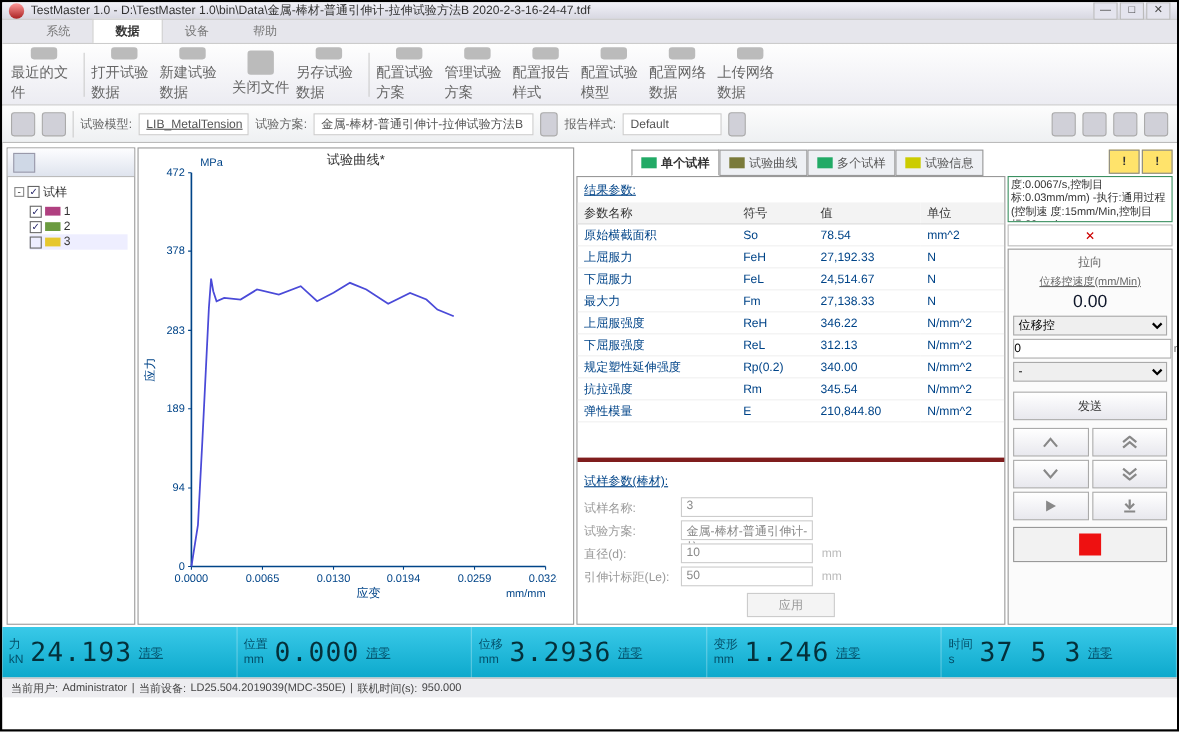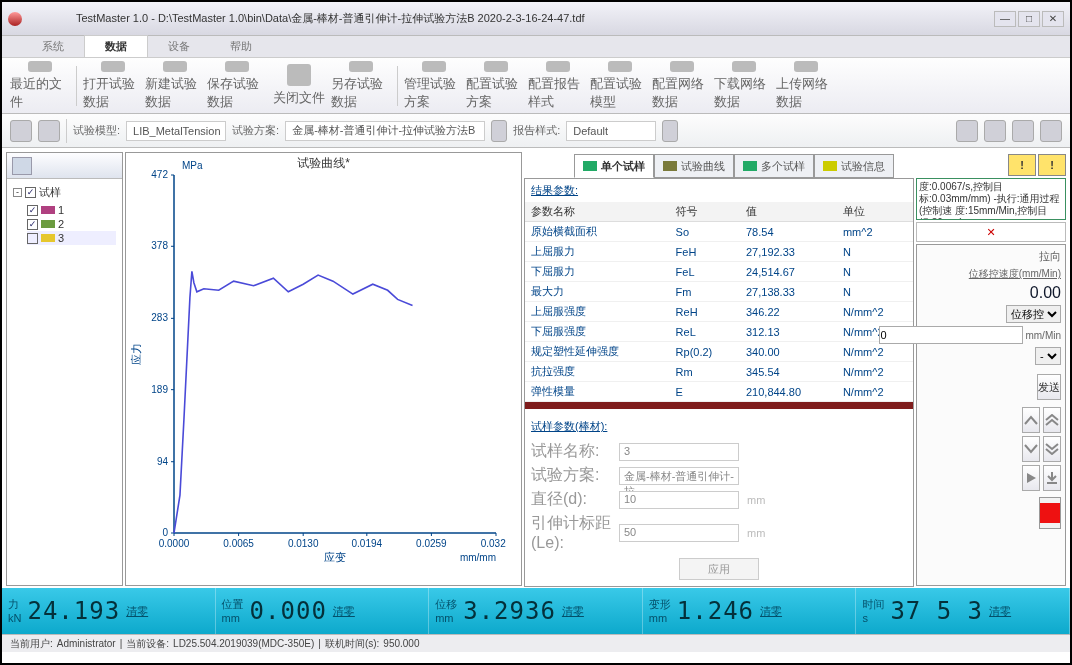--- a/index.html
+++ b/index.html
@@ -1,18 +1,18 @@
 <!DOCTYPE html>
 <html><head>
 <meta charset="utf-8">
 <style>
   * { margin:0; padding:0; box-sizing:border-box; font-family: "Microsoft YaHei", Arial, sans-serif; }
   body { background:#fff; width:1072px; height:665px; overflow:hidden; font-size:11px; color:#333; border:2px solid #000; }
   
-  .titlebar { height:34px; background:linear-gradient(#f2f2f8,#d8d8e2); display:flex; align-items:center; padding:0 6px; border-bottom:1px solid #bbb;gap:48px; }
+  .titlebar { height:16px; background:linear-gradient(#f2f2f8,#d8d8e2); display:flex; align-items:center; padding:0 6px; border-bottom:1px solid #bbb; }
   .titlebar .icon { width:14px; height:14px; border-radius:50%; background:linear-gradient(#f99,#a22); margin-right:6px; }
   .titlebar .title { flex:1; color:#333; font-size:11px; }
   .win-btns { display:flex; gap:2px; }
   .win-btn { width:22px; height:16px; background:#e4e4ee; border:1px solid #bbb; text-align:center; line-height:14px; cursor:pointer; font-size:10px; color:#444;}
   
   .menutabs { height:22px; background:#e6e6ec; display:flex; align-items:flex-end; padding-left:20px; border-bottom:1px solid #ccc;}
   .menutab { padding:3px 20px; color:#777; cursor:pointer;}
   .menutab.active { background:#fff; border:1px solid #ccc; border-bottom:none; color:#333;font-weight:bold;}
   
   .toolbar { height:56px; background:linear-gradient(#fefefe,#ececf2); border-bottom:1px solid #bbb; display:flex; align-items:center; padding:0 8px; gap:2px;}
@@ -47,33 +47,33 @@
   .tabstrip { height:26px; display:flex; align-items:flex-end; padding-left:50px; gap:0; background:transparent;}
   .rtab { height:24px; padding:0 8px; display:flex; align-items:center; gap:4px; border:1px solid #999; background:#eef0f4; cursor:pointer; font-size:11px; color:#555;margin-top:20px;}
   .rtab.active { background:#fff; border-bottom:1px solid #fff; font-weight:bold; color:#333;}
   .rtab .dot { width:14px; height:10px; }
   .results { flex:1; border:1px solid #999; background:#fff; display:flex; flex-direction:column;}
   .res-top { flex:1; overflow:hidden;}
   .sec-title { color:#048; text-decoration:underline; padding:4px 6px; font-size:11px;}
   .rtable { width:100%; border-collapse:collapse; font-size:11px;}
   .rtable th { text-align:left; font-weight:normal; color:#333; background:#f3f3f3; padding:2px 6px; border-bottom:1px solid #ddd; }
   .rtable td { padding:2px 6px; color:#048; border-bottom:1px solid #f0f0f0;}
-  .res-bot { border-top:7px solid #7f1d1d; padding:6px; }
+  .res-bot { border-top:4px solid #7f1d1d; padding:6px; }
   .frow { display:flex; align-items:center; gap:8px; margin:3px 0; color:#999;}
-  .frow .fl { width:80px; font-size:16px;}
+  .frow .fl { width:80px; font-size:11px;}
   .frow .fi { border:1px solid #ccc; background:#fff; padding:1px 4px; width:120px; height:18px; font-size:11px; color:#888;}
   .frow .fu { color:#bbb; }
   .applybtn { width:80px; height:22px; margin:6px auto 0; border:1px solid #ccc; background:#f4f4f4; color:#999; display:flex; align-items:center; justify-content:center; cursor:pointer;}
   
   .ctrlcol { width:150px; display:flex; flex-direction:column; margin:4px 4px 2px 0;}
   .warns { height:26px; display:flex; justify-content:flex-end; gap:2px; align-items:center;}
   .warn { width:28px; height:22px; background:#ffe36b; border:1px solid #888; display:flex; align-items:center; justify-content:center; font-weight:bold; cursor:pointer;}
   .logbox { border:1px solid #3a9060; background:#fff; font-size:10px; color:#333; padding:2px; line-height:12px; height:42px; overflow:hidden;}
   .clrbtn { border:1px solid #bbb; height:20px; margin-top:2px; display:flex; align-items:center; justify-content:center; color:#c00; cursor:pointer; background:#fff;}
-  .cframe { flex:1; border:1px solid #999; background:#fbfbfb; margin-top:2px; display:flex; flex-direction:column; padding:4px; gap:3px;align-items:flex-end;}
+  .cframe { flex:1; border:1px solid #999; background:#fbfbfb; margin-top:2px; display:flex; flex-direction:column; padding:4px; gap:3px;}
   .cframe .clabel { text-align:center; color:#666;}
   .spd-title { text-align:center; color:#666; font-size:10px;text-decoration:underline;}
   .spd-val { text-align:center; color:#0f172a; font-size:16px;}
   .selrow { display:flex; gap:2px; }
   .selrow select, .selrow input { border:1px solid #aaa; font-size:11px; height:18px;}
   .ctrlbtn { border:1px solid #aaa; background:linear-gradient(#fff,#e8e8ee); height:26px; display:flex; align-items:center; justify-content:center; cursor:pointer;}
   .twogrid { display:grid; grid-template-columns:1fr 1fr; gap:3px;}
   .stopbtn { height:32px; border:1px solid #999; background:#f2f2f2; display:flex; align-items:center; justify-content:center; margin-top:3px;}
   .redsq { width:20px; height:20px; background:#e11; }
   
@@ -115,67 +115,59 @@
     <div class="tbtn">
       <div class="ti"></div>
       <div class="tl">打开试验数据</div>
     </div>
     <div class="tbtn">
       <div class="ti"></div>
       <div class="tl">新建试验数据</div>
     </div>
     <div class="tbtn">
       <div class="ti"></div>
-      <div class="tl">保存试验数据</div>
-    </div>
-    <div class="tbtn">
-      <div class="ti"></div>
       <div class="tl">关闭文件</div>
     </div>
     <div class="tbtn">
       <div class="ti"></div>
       <div class="tl">另存试验数据</div>
     </div>
     <div class="tsep"></div>
     <div class="tbtn">
       <div class="ti"></div>
+      <div class="tl">配置试验方案</div>
+    </div>
+    <div class="tbtn">
+      <div class="ti"></div>
       <div class="tl">管理试验方案</div>
     </div>
     <div class="tbtn">
       <div class="ti"></div>
-      <div class="tl">配置试验方案</div>
-    </div>
-    <div class="tbtn">
-      <div class="ti"></div>
       <div class="tl">配置报告样式</div>
     </div>
     <div class="tbtn">
       <div class="ti"></div>
       <div class="tl">配置试验模型</div>
     </div>
     <div class="tbtn">
       <div class="ti"></div>
       <div class="tl">配置网络数据</div>
-    </div>
-    <div class="tbtn">
-      <div class="ti"></div>
-      <div class="tl">下载网络数据</div>
     </div>
     <div class="tbtn">
       <div class="ti"></div>
       <div class="tl">上传网络数据</div>
     </div>
   </div>
 
 <div class="configrow">
   <div class="ricon"></div>
   <div class="ricon"></div>
   <div style="width:1px;height:24px;background:#ccc"></div>
   <span class="lab">试验模型:</span>
-  <div class="valbox" style="width:100px;">LIB_MetalTension</div>
+  <div class="valbox" style="width:100px;text-decoration:underline;">LIB_MetalTension</div>
   <span class="lab">试验方案:</span>
   <div class="valbox" style="width:200px;">金属-棒材-普通引伸计-拉伸试验方法B</div>
   <div class="ricon" style="width:16px;"></div>
   <span class="lab">报告样式:</span>
   <div class="valbox" style="width:70px;">Default</div>
   <div class="ricon" style="width:16px;"></div>
   <div style="flex:1"></div>
   <div class="ricon"></div>
   <div class="ricon"></div>
   <div class="ricon"></div>

